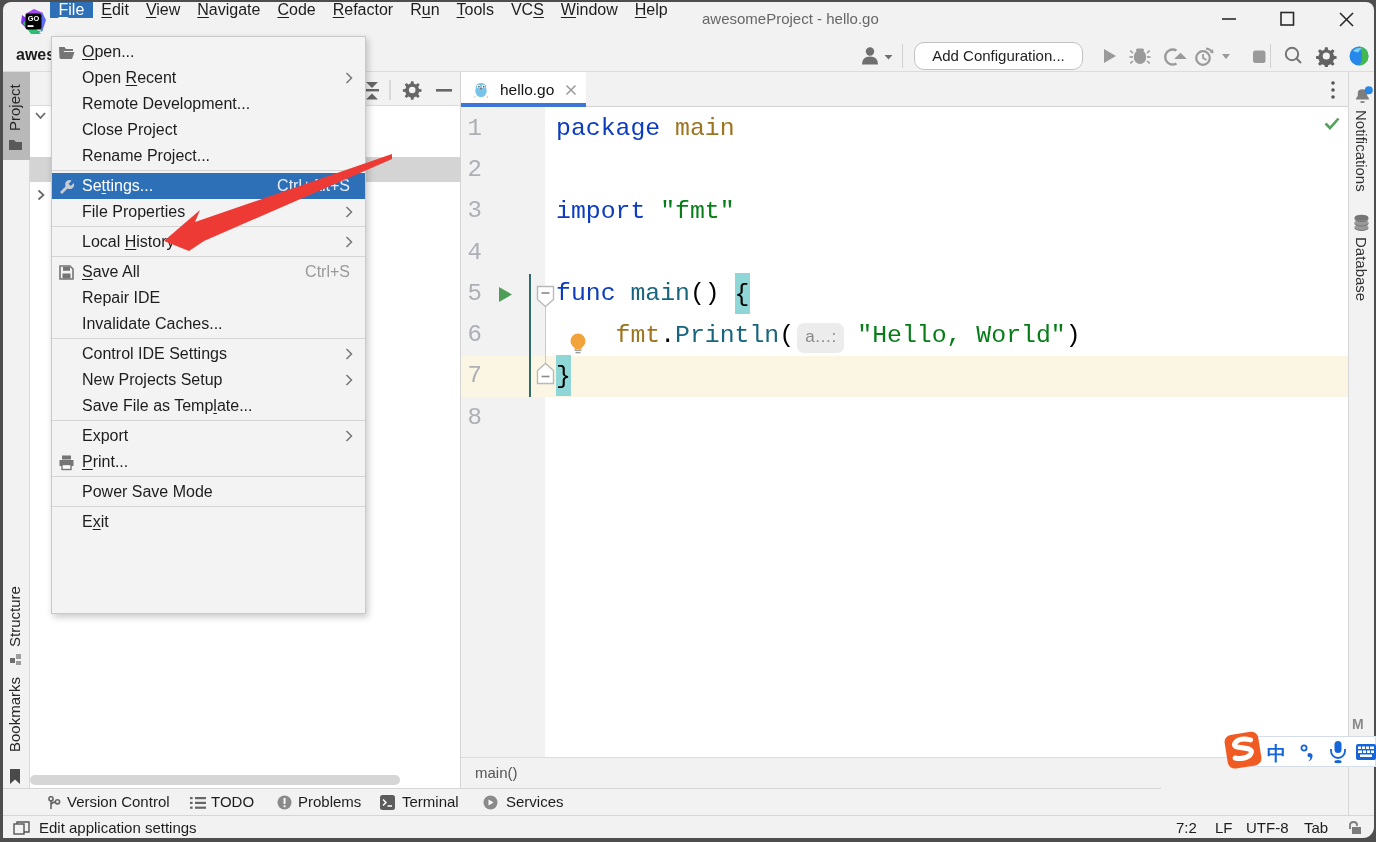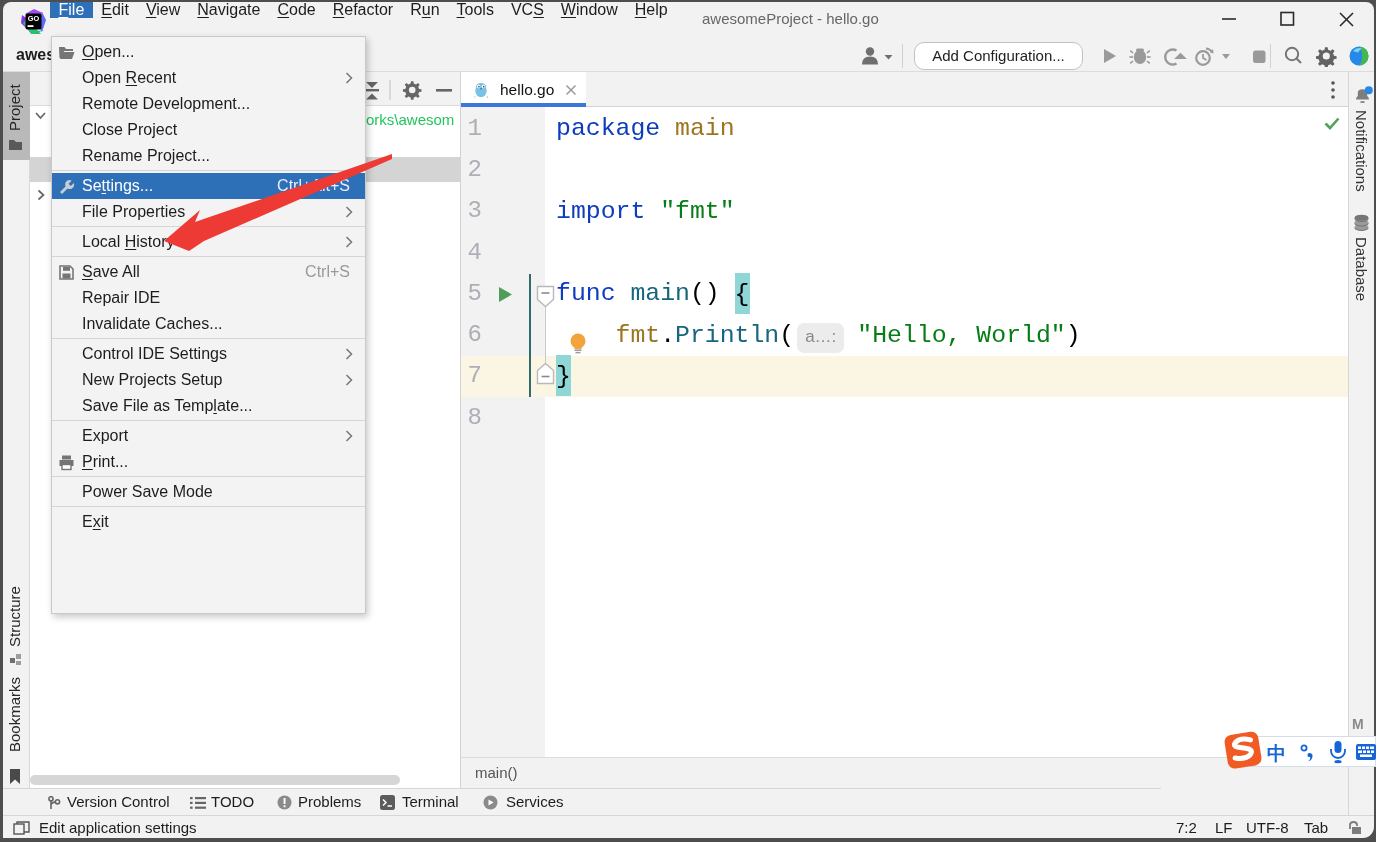--- a/index.html
+++ b/index.html
@@ -183,21 +183,21 @@
 <svg class="abs" style="left:8px;top:768px" width="14" height="17" viewBox="0 0 14 17">
     <path d="M2 1 h10 v15 l-5 -4.5 l-5 4.5 z" fill="#4a4a4a"></path>
   </svg>
 
 <div id="ppanel">
  <div id="pphead"></div>
  <div id="pprow1">&nbsp;</div>
  <div id="ppsel"></div>
  <div id="ppscroll"></div>
 </div>
-<div class="abs" style="left:366px;top:106px;width:94px;height:26px;overflow:hidden;color:#22c55e;font-size:15px;line-height:27px">orks\awesom</div>
+<div class="abs" style="left:366px;top:106px;width:94px;height:26px;overflow:hidden;color:#ffffff;font-size:15px;line-height:27px">orks\awesom</div>
 <svg class="abs" style="left:364px;top:80px" width="92" height="20" viewBox="0 0 92 20">
  <g fill="#666">
   <path d="M2 2 l12 0 l-6 6 z"></path>
   <rect x="1" y="9" width="14" height="2.4"></rect>
   <path d="M8 13.4 l6 6 l-12 0 z"></path>
  </g>
  <line x1="26" y1="-2" x2="26" y2="22" stroke="#d0d0d0" stroke-width="1.5"></line>
  <g fill="#666">
   <path d="M47 1.2 l2.4 0 .4 2.4 2.2.9 2-1.5 1.7 1.7 -1.5 2 .9 2.2 2.4.4 0 2.4 -2.4.4 -.9 2.2 1.5 2 -1.7 1.7 -2-1.5 -2.2.9 -.4 2.4 -2.4 0 -.4-2.4 -2.2-.9 -2 1.5 -1.7-1.7 1.5-2 -.9-2.2 -2.4-.4 0-2.4 2.4-.4 .9-2.2 -1.5-2 1.7-1.7 2 1.5 2.2-.9 z"></path>
   <circle cx="48.2" cy="10" r="3.3" fill="#f2f2f2"></circle>

